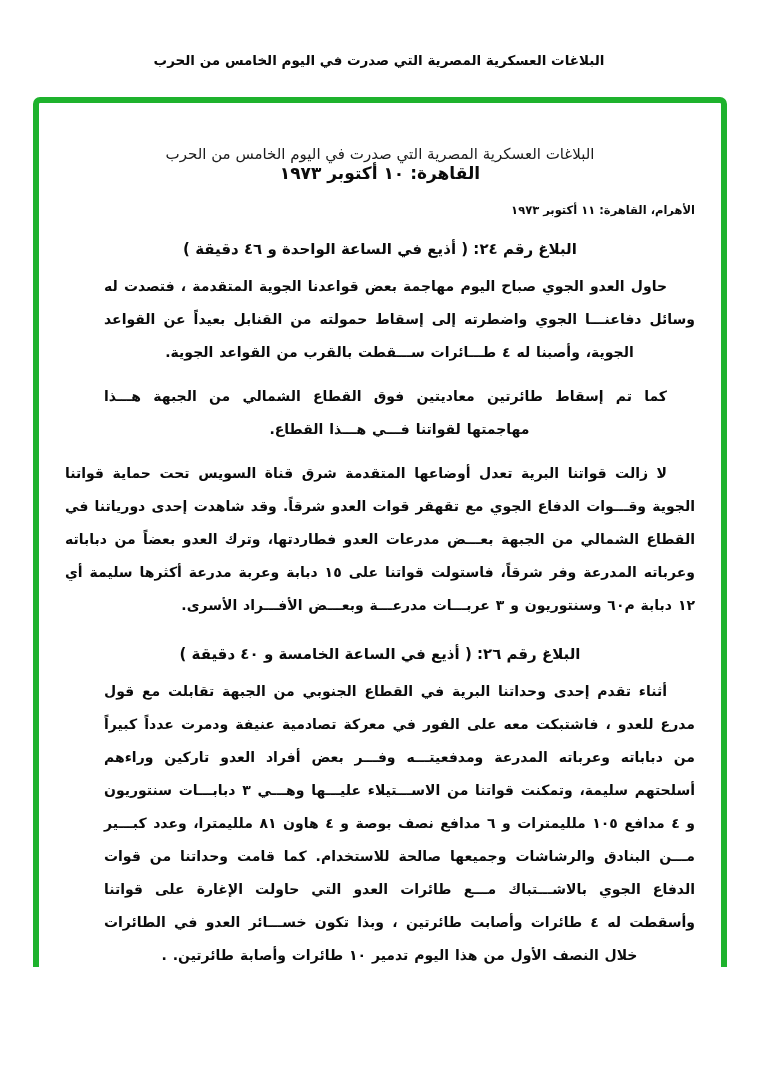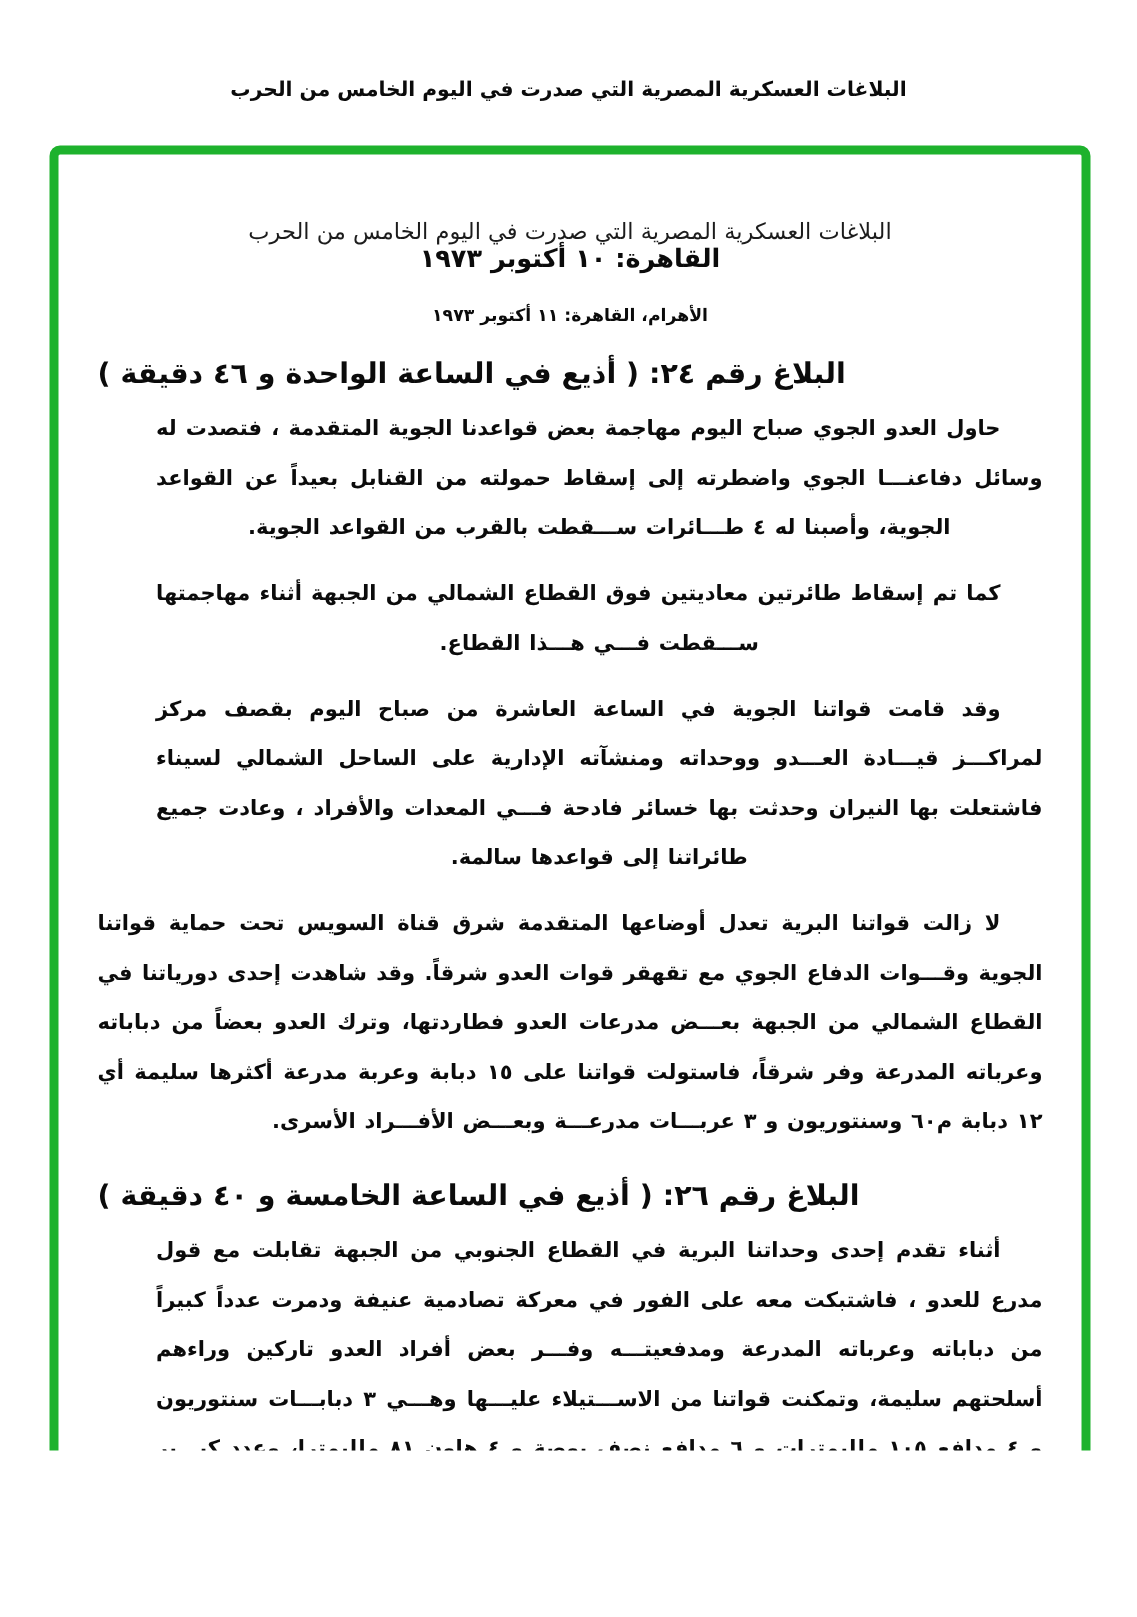--- a/index.html
+++ b/index.html
@@ -36,28 +36,28 @@
     color: #1c1c1c;
     letter-spacing: 0.3px;
   }
   .doc-dateline {
     margin-top: 0;
     text-align: center;
     font-size: 17px; font-weight: bold;
   }
   .doc-source {
     margin-top: 20px;
-    text-align: center;
+    text-align: right;
     font-size: 11.5px; font-weight: bold;
   }
 
   .comm-header {
     margin-top: 23px;
-    font-size: 19px; font-weight: bold;
-    text-align: left;
+    font-size: 15px; font-weight: bold;
+    text-align: center;
     line-height: 19px;
   }
   .para {
     margin-top: 11px;
     font-size: 14px; font-weight: bold;
     line-height: 33px;
     text-align: justify;
     text-align-last: right;
     text-indent: 28px;
     word-spacing: 1px;
@@ -82,23 +82,22 @@
     <div class="doc-title">البلاغات العسكرية المصرية التي صدرت في اليوم الخامس من الحرب</div>
 
     <div class="doc-dateline">القاهرة: ١٠ أكتوبر ١٩٧٣</div>
 
     <div class="doc-source">الأهرام، القاهرة: ١١ أكتوبر ١٩٧٣</div>
 
     <div class="comm-header">البلاغ رقم ٢٤: ( أذيع في الساعة الواحدة و ٤٦ دقيقة )</div>
 
     <p class="para last-center">حاول العدو الجوي صباح اليوم مهاجمة بعض قواعدنا الجوية المتقدمة ، فتصدت له وسائل دفاعنـــا الجوي واضطرته إلى إسقاط حمولته من القنابل بعيداً عن القواعد الجوية، وأصبنا له ٤ طـــائرات ســـقطت بالقرب من القواعد الجوية.</p>
 
-    <p class="para last-center">كما تم إسقاط طائرتين معاديتين فوق القطاع الشمالي من الجبهة أثناء مهاجمتها ســـقطت فـــي هـــذا القطاع.</p>
+    <p class="para last-center">كما تم إسقاط طائرتين معاديتين فوق القطاع الشمالي من الجبهة هـــذا مهاجمتها لقواتنا فـــي هـــذا القطاع.</p>
 
-    <p class="para last-center">وقد قامت قواتنا الجوية في الساعة العاشرة من صباح اليوم بقصف مركز لمراكـــز قيـــادة العـــدو ووحداته ومنشآته الإدارية على الساحل الشمالي لسيناء فاشتعلت بها النيران وحدثت بها خسائر فادحة فـــي المعدات والأفراد ، وعادت جميع طائراتنا إلى قواعدها سالمة.</p>
 
 
     <p class="para">لا زالت قواتنا البرية تعدل أوضاعها المتقدمة شرق قناة السويس تحت حماية قواتنا الجوية وقـــوات الدفاع الجوي مع تقهقر قوات العدو شرقاً. وقد شاهدت إحدى دورياتنا في القطاع الشمالي من الجبهة بعـــض مدرعات العدو فطاردتها، وترك العدو بعضاً من دباباته وعرباته المدرعة وفر شرقاً، فاستولت قواتنا على ١٥ دبابة وعربة مدرعة أكثرها سليمة أي ١٢ دبابة م٦٠ وسنتوريون و ٣ عربـــات مدرعـــة وبعـــض الأفـــراد الأسرى.</p>
 
     <div class="comm-header">البلاغ رقم ٢٦: ( أذيع في الساعة الخامسة و ٤٠ دقيقة )</div>
 
     <p class="para last-center">أثناء تقدم إحدى وحداتنا البرية في القطاع الجنوبي من الجبهة تقابلت مع قول مدرع للعدو ، فاشتبكت معه على الفور في معركة تصادمية عنيفة ودمرت عدداً كبيراً من دباباته وعرباته المدرعة ومدفعيتـــه وفـــر بعض أفراد العدو تاركين وراءهم أسلحتهم سليمة، وتمكنت قواتنا من الاســـتيلاء عليـــها وهـــي ٣ دبابـــات سنتوريون و ٤ مدافع ١٠٥ ملليمترات و ٦ مدافع نصف بوصة و ٤ هاون ٨١ ملليمترا، وعدد كبـــير مـــن البنادق والرشاشات وجميعها صالحة للاستخدام. كما قامت وحداتنا من قوات الدفاع الجوي بالاشـــتباك مـــع طائرات العدو التي حاولت الإغارة على قواتنا وأسقطت له ٤ طائرات وأصابت طائرتين ، وبذا تكون خســـائر العدو في الطائرات خلال النصف الأول من هذا اليوم تدمير ١٠ طائرات وأصابة طائرتين. .</p>
 
   </div>
 

